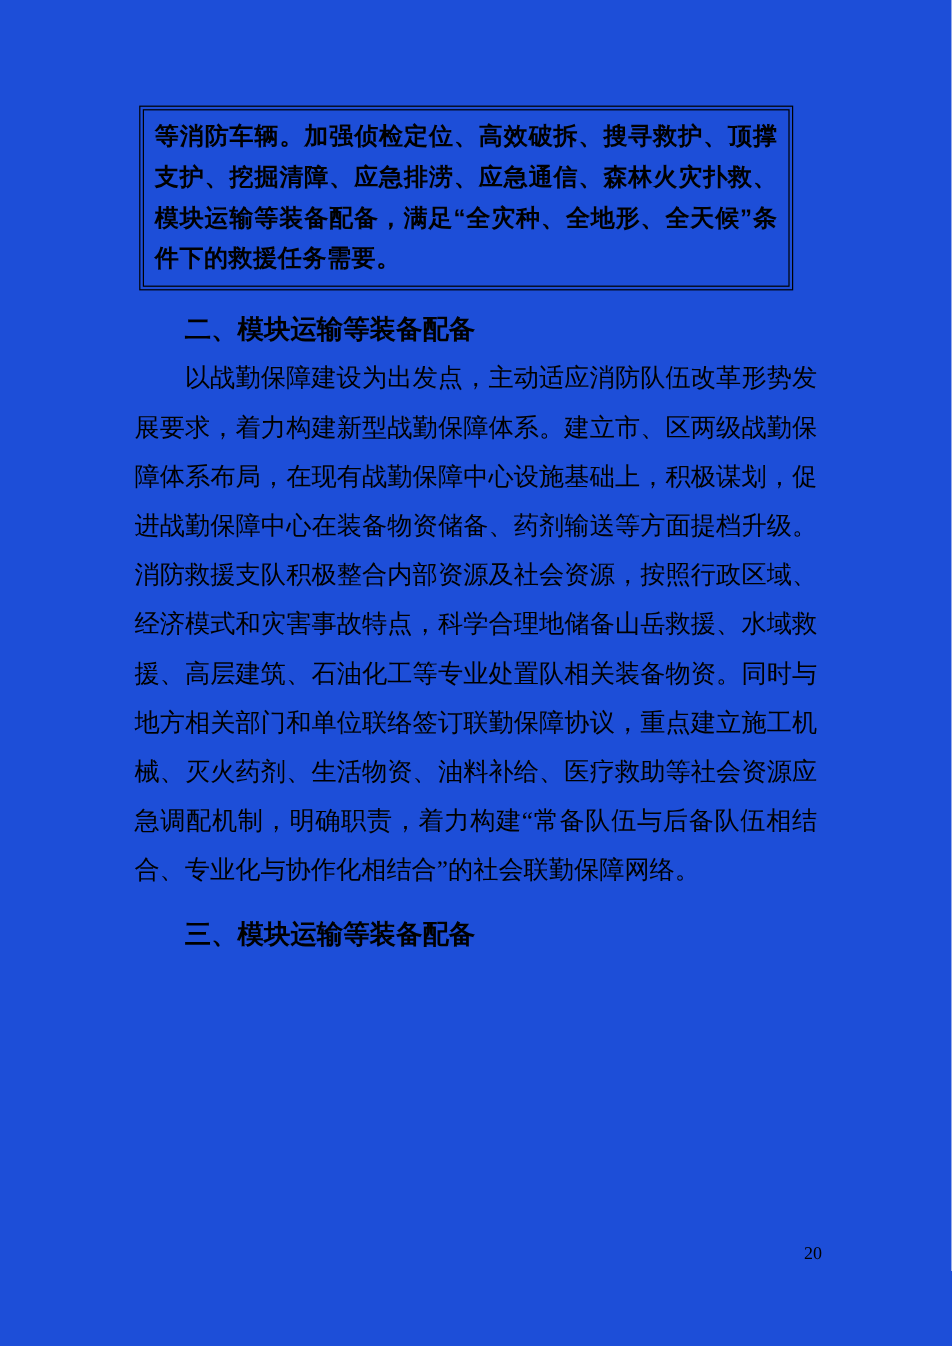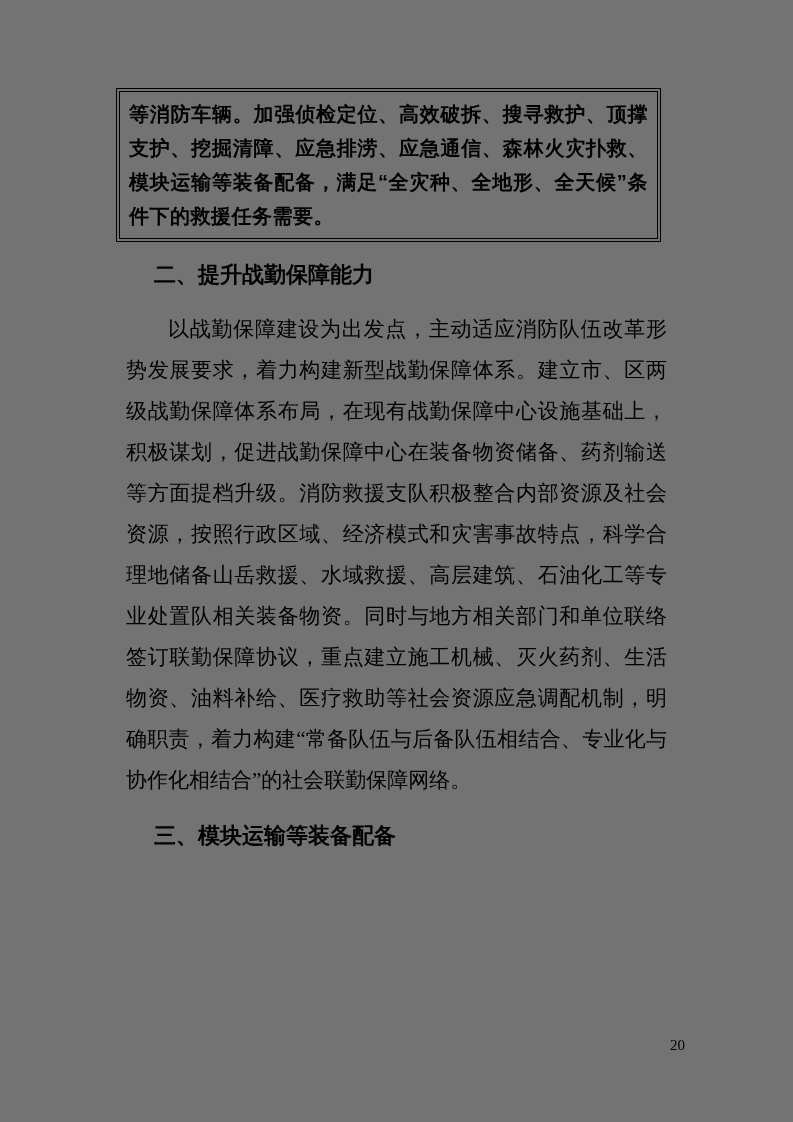--- a/index.html
+++ b/index.html
@@ -1,20 +1,20 @@
 <!DOCTYPE html>
 <html><head>
 <meta charset="utf-8">
 <style>
   html, body { margin: 0; padding: 0; background: #ffffff; }
   .page {
     position: relative;
     width: 793px;
     height: 1122px;
-    background: #737373;
+    background: #1d4ed8;
     color: #000000;
     font-family: "Liberation Serif", serif;
     overflow: hidden;
   }
   .content {
     position: absolute;
     left: 112px;
     top: 88px;
     width: 569px;
   }
@@ -37,21 +37,21 @@
   }
   .section-heading {
     margin: 12px 0 0 0;
     padding-left: 42px;
     font-family: "Liberation Sans", "DejaVu Sans", sans-serif;
     font-weight: bold;
     font-size: 22px;
     line-height: 41px;
   }
   .body-paragraph {
-    margin: 14px;
+    margin: 0;
     font-size: 21px;
     line-height: 41px;
     text-indent: 2em;
     text-align: justify;
     text-justify: inter-character;
   }
   .page-number {
     position: absolute;
     top: 1035px;
     right: 108px;
@@ -64,21 +64,21 @@
 </head>
 <body>
 
 <div class="page">
   <div class="content">
 
     <div class="highlight-box">
       <p>等消防车辆。加强侦检定位、高效破拆、搜寻救护、顶撑支护、挖掘清障、应急排涝、应急通信、森林火灾扑救、模块运输等装备配备，满足“全灾种、全地形、全天候”条件下的救援任务需要。</p>
     </div>
 
-    <h2 class="section-heading">二、提升战勤保障能力</h2>
+    <h2 class="section-heading">二、模块运输等装备配备</h2>
 
     <p class="body-paragraph">以战勤保障建设为出发点，主动适应消防队伍改革形势发展要求，着力构建新型战勤保障体系。建立市、区两级战勤保障体系布局，在现有战勤保障中心设施基础上，积极谋划，促进战勤保障中心在装备物资储备、药剂输送等方面提档升级。消防救援支队积极整合内部资源及社会资源，按照行政区域、经济模式和灾害事故特点，科学合理地储备山岳救援、水域救援、高层建筑、石油化工等专业处置队相关装备物资。同时与地方相关部门和单位联络签订联勤保障协议，重点建立施工机械、灭火药剂、生活物资、油料补给、医疗救助等社会资源应急调配机制，明确职责，着力构建“常备队伍与后备队伍相结合、专业化与协作化相结合”的社会联勤保障网络。</p>
 
     <h2 class="section-heading">三、模块运输等装备配备</h2>
 
 
   </div>
 
   <div class="page-number">20</div>
 </div>

